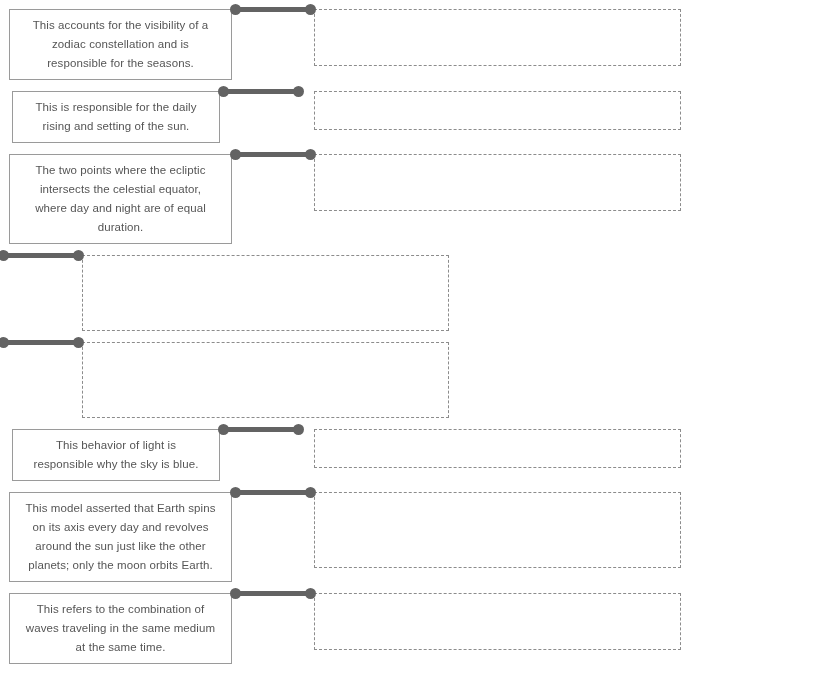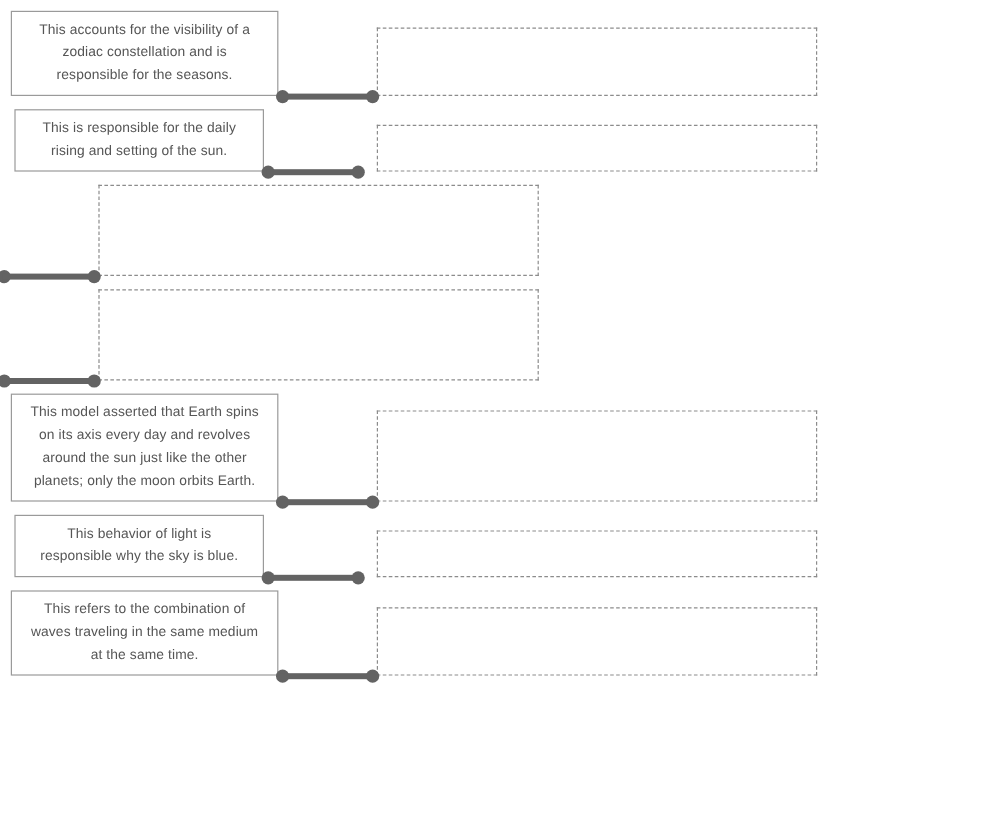--- a/index.html
+++ b/index.html
@@ -19,21 +19,21 @@
 
   #matching-board {
     position: relative;
     width: 835px;
     padding-top: 9px;
     box-sizing: border-box;
   }
 
   .match-row {
     display: flex;
-    align-items: flex-end;
+    align-items: flex-start;
     width: 681px;
     margin-bottom: 11px;
   }
 
   
   .prompt-card {
     width: 366px;
     margin-left: 9px;
     box-sizing: border-box;
     border: 1px solid #9a9a9a;
@@ -114,50 +114,61 @@
       <div class="prompt-card">
         <span class="prompt-text">This is responsible for the daily rising and setting of the sun.</span>
       </div>
       <div class="connector">
         <span class="connector-dot left"></span>
         <span class="connector-line"></span>
         <span class="connector-dot right"></span>
       </div>
       <div class="drop-zone"><span class="drop-text"></span></div>
     </div>
+    <div class="match-row lines-2">
+      <div class="prompt-card">
+        <span class="prompt-text">The two points where the ecliptic intersects the celestial equator, where day and night are of equal duration.</span>
+      </div>
+      <div class="connector">
+        <span class="connector-dot left"></span>
+        <span class="connector-line"></span>
+        <span class="connector-dot right"></span>
+      </div>
+      <div class="drop-zone"><span class="drop-text"></span></div>
+    </div>
     <div class="match-row lines-3">
       <div class="connector">
         <span class="connector-dot left"></span>
         <span class="connector-line"></span>
         <span class="connector-dot right"></span>
       </div>
       <div class="drop-zone"><span class="drop-text"></span></div>
     </div>
     <div class="match-row lines-3">
       <div class="connector">
         <span class="connector-dot left"></span>
         <span class="connector-line"></span>
         <span class="connector-dot right"></span>
       </div>
       <div class="drop-zone"><span class="drop-text"></span></div>
     </div>
-    <div class="match-row lines-3">
+    <div class="match-row lines-1">
       <div class="prompt-card">
-        <span class="prompt-text">This model asserted that Earth spins on its axis every day and revolves around the sun just like the other planets; only the moon orbits Earth.</span>
+        <span class="prompt-text">This behavior of light is responsible why the sky is blue.</span>
       </div>
       <div class="connector">
         <span class="connector-dot left"></span>
         <span class="connector-line"></span>
         <span class="connector-dot right"></span>
       </div>
       <div class="drop-zone"><span class="drop-text"></span></div>
     </div>
-    <div class="match-row lines-1">
+    <div class="match-row lines-3">
       <div class="prompt-card">
-        <span class="prompt-text">This behavior of light is responsible why the sky is blue.</span>
+        <span class="prompt-text">This model asserted that Earth spins on its axis every day and revolves around the sun just like the other planets; only the moon orbits Earth.</span>
       </div>
       <div class="connector">
         <span class="connector-dot left"></span>
         <span class="connector-line"></span>
         <span class="connector-dot right"></span>
       </div>
       <div class="drop-zone"><span class="drop-text"></span></div>
     </div>
     <div class="match-row lines-2">
       <div class="prompt-card">

